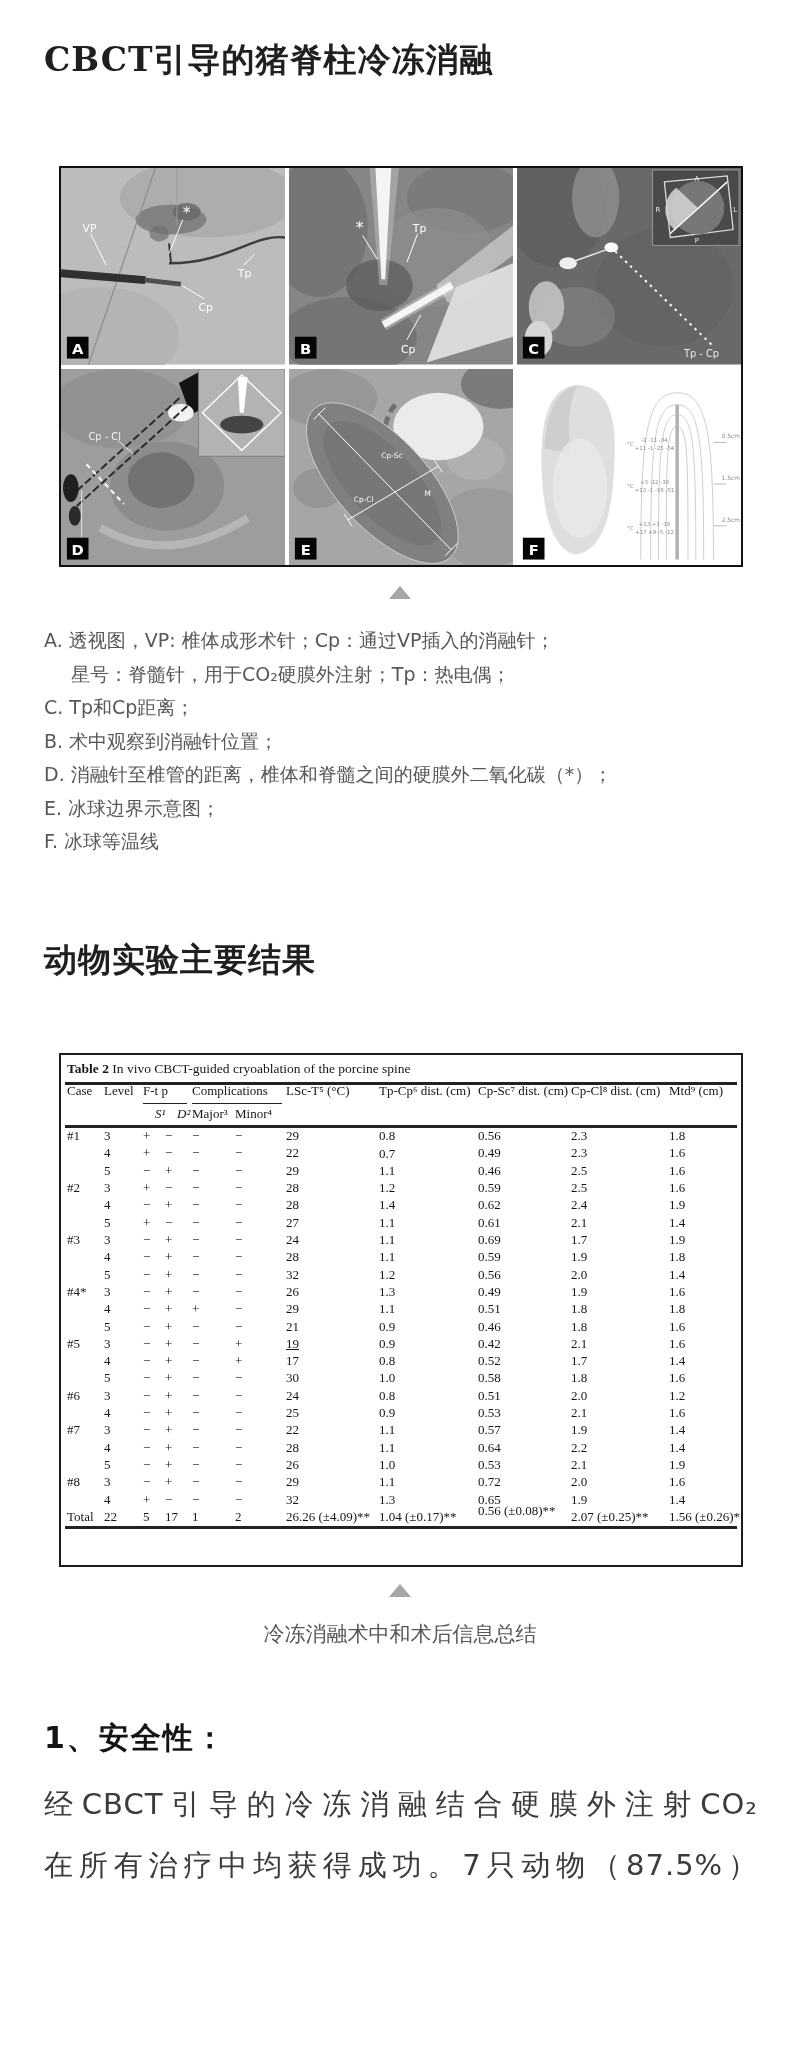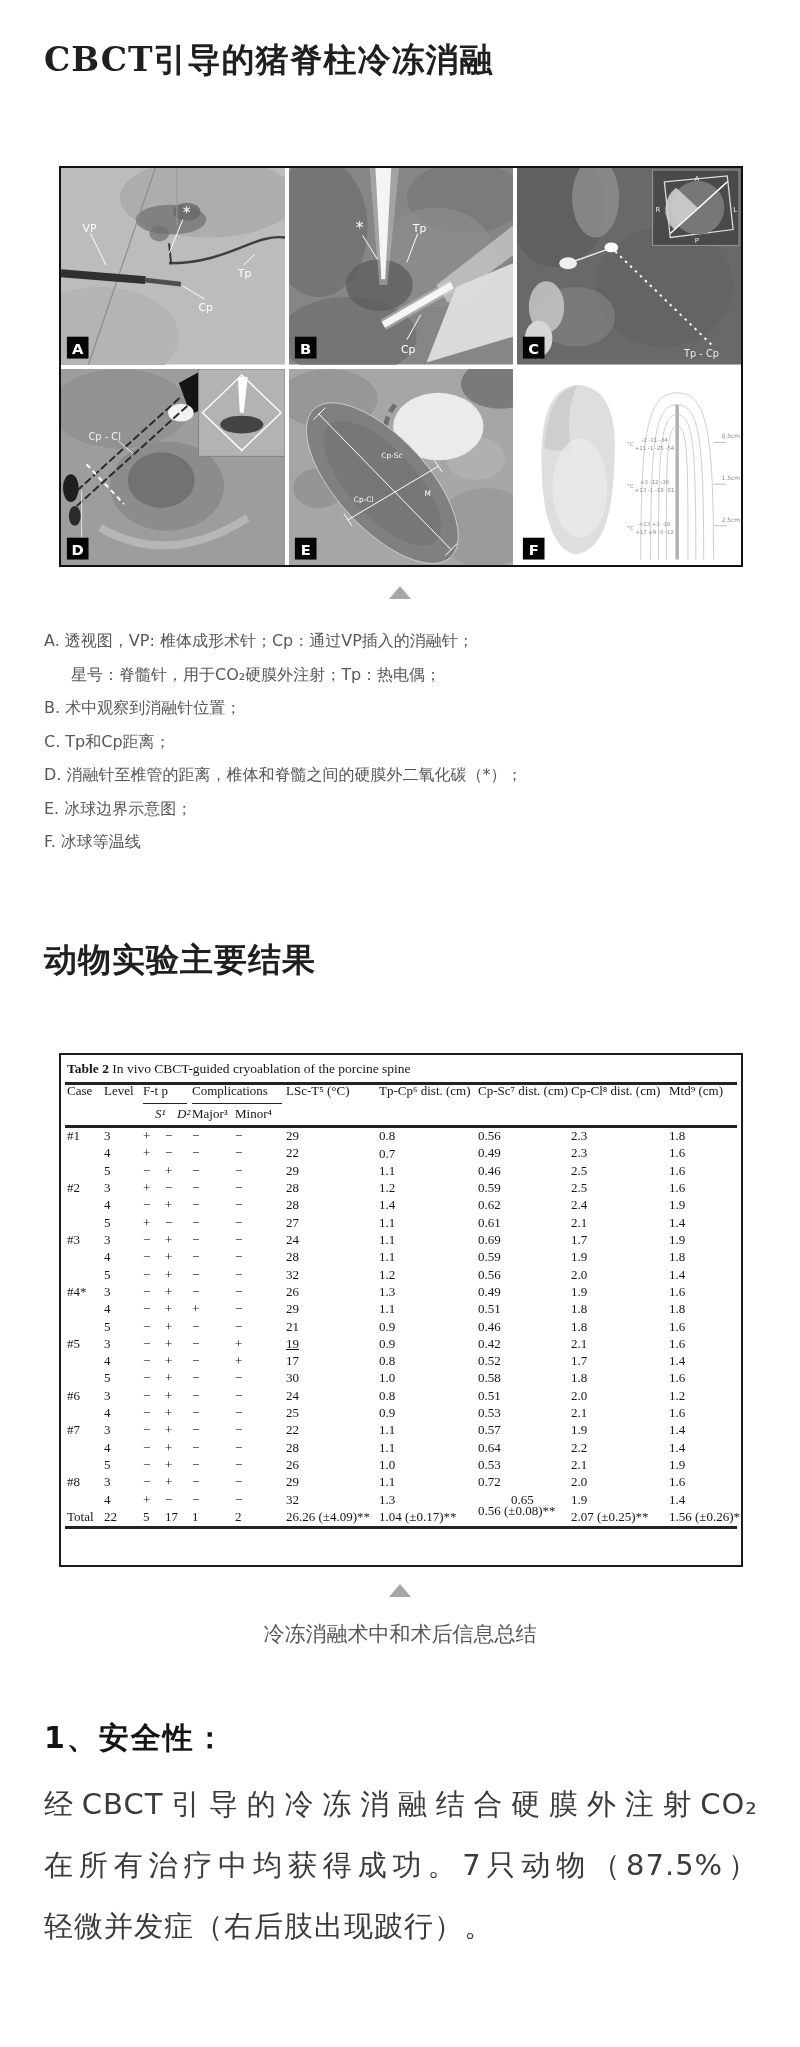--- a/index.html
+++ b/index.html
@@ -11,21 +11,21 @@
 
   
   .fig{position:absolute;left:59px;top:166px;width:684px;height:401px;border:2px solid #111;
        box-sizing:border-box;background:#fff;display:grid;grid-template-columns:1fr 1fr 1fr;
        grid-template-rows:1fr 1fr;gap:4px;}
   .fig svg{display:block;width:100%;height:100%;}
 
   .tri{position:absolute;left:389px;width:0;height:0;border-left:11px solid transparent;
        border-right:11px solid transparent;border-bottom:13px solid #a6a6a6;}
 
-  .caps{position:absolute;left:44px;top:624px;font-size:16px;color:#575757;line-height:33.5px;white-space:nowrap;}
+  .caps{position:absolute;left:44px;top:624px;font-size:19px;color:#575757;line-height:33.5px;white-space:nowrap;}
   .caps .indent{padding-left:27px;}
 
   
   .tbl{position:absolute;left:59px;top:1053px;width:684px;height:514px;border:2px solid #1c1c1c;
        box-sizing:border-box;background:#fff;font-family:"Liberation Serif","DejaVu Serif",serif;
        color:#161616;overflow:hidden;}
   .tbl .abs{position:absolute;white-space:nowrap;}
   .tbl-title{left:6px;top:6px;font-size:13.5px;}
   .rule{position:absolute;background:#222;}
   .th{position:absolute;font-size:13px;line-height:15px;white-space:nowrap;}
@@ -214,22 +214,22 @@
       <rect x="6" y="170" width="22" height="22" fill="#050505"></rect>
       <text x="17" y="187" font-size="15" fill="#fff" text-anchor="middle" class="badge">F</text>
     </svg>
   </div>
 
   <div class="tri" style="top:586px"></div>
 
   <div class="caps">
     <div>A. 透视图，VP: 椎体成形术针；Cp：通过VP插入的消融针；</div>
     <div class="indent">星号：脊髓针，用于CO₂硬膜外注射；Tp：热电偶；</div>
+    <div>C. Tp和Cp距离；</div>
     <div>B. 术中观察到消融针位置；</div>
-    <div>C. Tp和Cp距离；</div>
     <div>D. 消融针至椎管的距离，椎体和脊髓之间的硬膜外二氧化碳（*）；</div>
     <div>E. 冰球边界示意图；</div>
     <div>F. 冰球等温线</div>
   </div>
 
   <div class="h2 serif">动物实验主要结果</div>
 
   <div class="tbl">
     <div class="abs tbl-title">
       <b>Table 2</b><span>  In vivo CBCT-guided cryoablation of the porcine spine</span>
@@ -475,21 +475,21 @@
         <div class="tcell" style="left: 417px; top: 419.4px;">0.72</div>
         <div class="tcell" style="left: 510px; top: 419.4px;">2.0</div>
         <div class="tcell" style="left: 608px; top: 419.4px;">1.6</div>
         <div class="tcell" style="left: 43px; top: 436.72px;">4</div>
         <div class="tcell" style="left: 82px; top: 436.72px;">+</div>
         <div class="tcell" style="left: 104px; top: 436.72px;">−</div>
         <div class="tcell" style="left: 131px; top: 436.72px;">−</div>
         <div class="tcell" style="left: 174px; top: 436.72px;">−</div>
         <div class="tcell" style="left: 225px; top: 436.72px;">32</div>
         <div class="tcell" style="left: 318px; top: 436.72px;">1.3</div>
-        <div class="tcell" style="left: 417px; top: 436.72px; margin-left: 33px;">0.65</div>
+        <div class="tcell" style="left: 417px; top: 436.72px;">0.65</div>
         <div class="tcell" style="left: 510px; top: 436.72px;">1.9</div>
         <div class="tcell" style="left: 608px; top: 436.72px;">1.4</div>
         <div class="tcell" style="left: 6px; top: 454.04px;">Total</div>
         <div class="tcell" style="left: 43px; top: 454.04px;">22</div>
         <div class="tcell" style="left: 82px; top: 454.04px;">5</div>
         <div class="tcell" style="left: 104px; top: 454.04px;">17</div>
         <div class="tcell" style="left: 131px; top: 454.04px;">1</div>
         <div class="tcell" style="left: 174px; top: 454.04px;">2</div>
         <div class="tcell" style="left: 225px; top: 454.04px;">26.26 (±4.09)**</div>
         <div class="tcell" style="left: 318px; top: 454.04px;">1.04 (±0.17)**</div>
@@ -503,16 +503,15 @@
 
   <div class="tri" style="top:1584px"></div>
 
   <div class="tbl-cap">冷冻消融术中和术后信息总结</div>
 
   <div class="safety-h">1、安全性：</div>
 
   <div class="para">
     <div class="jline">经CBCT引导的冷冻消融结合硬膜外注射CO₂</div>
     <div class="jline">在所有治疗中均获得成功。7只动物（87.5%）</div>
-    <div>轻微并发症（右后肢出现跛行）。</div>
   </div>
 
 </div>
 
 </body></html>

